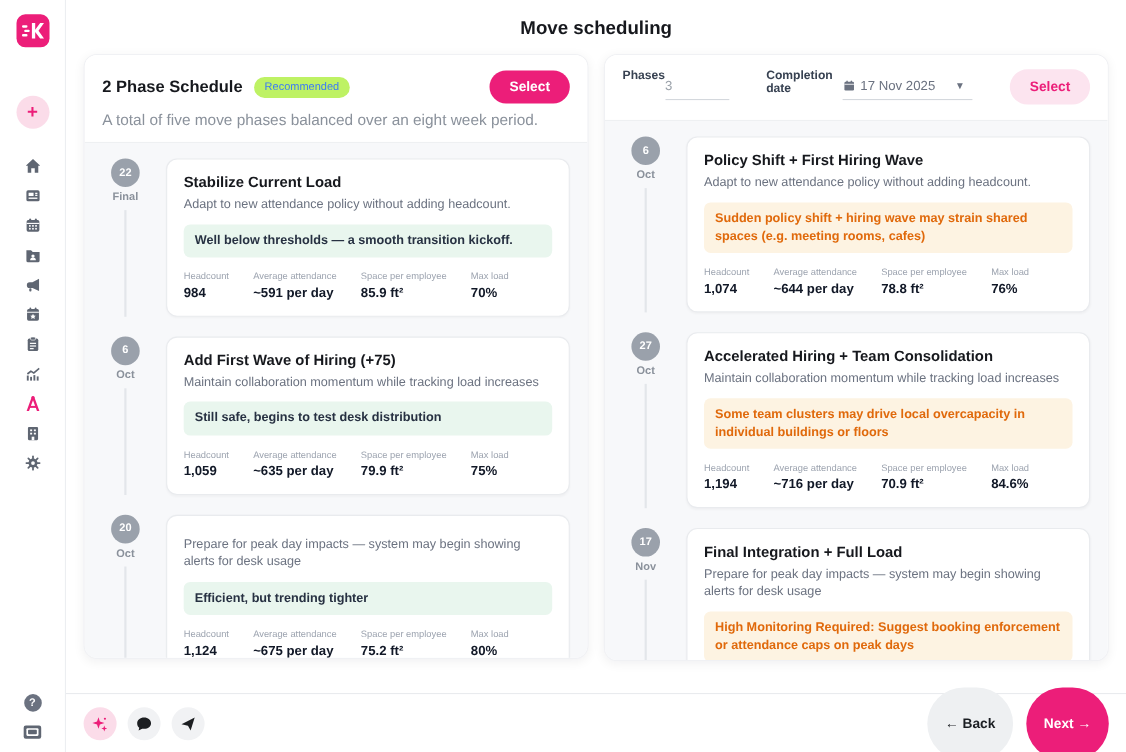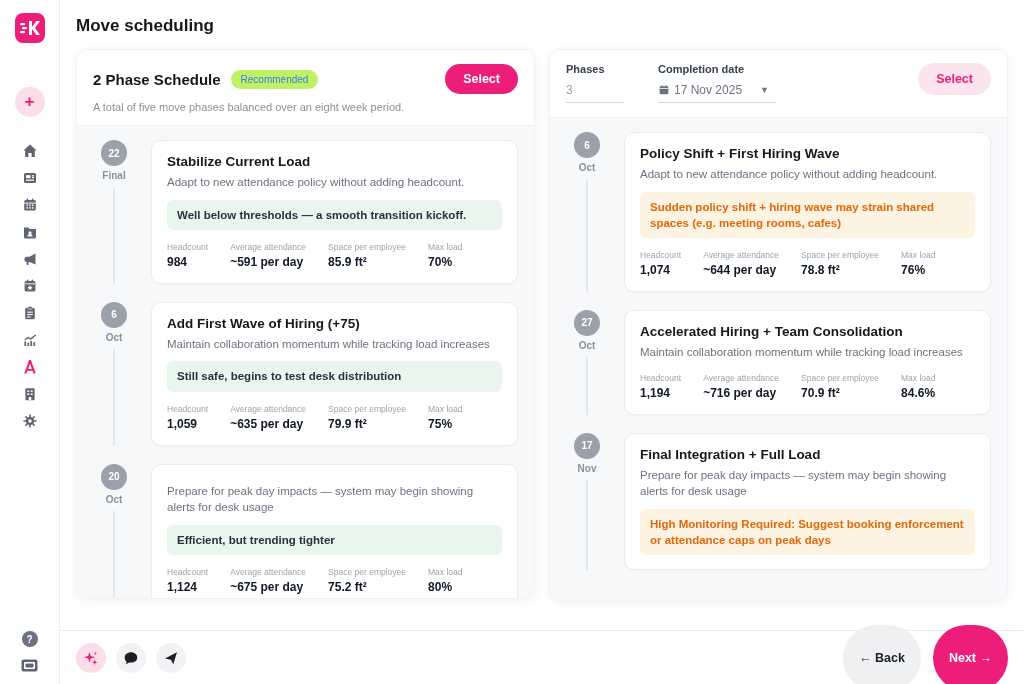--- a/index.html
+++ b/index.html
@@ -15,44 +15,44 @@
   .plus-btn { width:30px; height:30px; margin-top:44px; border-radius:50%; background:#fbdce9;
               color:#ec1e79; font-size:17px; font-weight:bold; display:flex; align-items:center; justify-content:center; border:none; cursor:pointer; }
   .nav { display:flex; flex-direction:column; align-items:center; gap:11px; margin-top:26px; }
   .nav-item { width:22px; height:16px; display:flex; align-items:center; justify-content:center; cursor:pointer; }
   .sidebar-bottom { margin-top:auto; margin-bottom:12px; display:flex; flex-direction:column; align-items:center; gap:12px; }
   .help-circle { width:16px; height:16px; border-radius:50%; background:#6b7280; color:#fff;
                  font-size:10px; font-weight:bold; display:flex; align-items:center; justify-content:center; }
 
   
   .main { position:absolute; left:60px; top:0; right:0; bottom:54px; padding:16px 16px 0 16px; overflow:hidden; }
-  .page-title { font-size:17px; font-weight:800; }
+  .page-title { font-size:17px; font-weight:800;text-align:center; }
   .page-subtitle { font-size:12px; color:#3f4651; margin-top:7px; }
 
   
   .panels { display:flex; gap:14px; margin-top:13px; }
   .panel { width:459px; background:#fff; border:1px solid #f0f1f4; border-radius:12px;
            box-shadow:0 2px 10px rgba(16,24,40,.06); overflow:hidden; }
   .panel.left { height:550px; }
   .panel.right { height:552px; }
   .panel-header { background:#fff; padding:14px 16px 12px; border-bottom:1px solid #eef0f2; }
   .ph-row { display:flex; align-items:center; gap:10px; }
   .panel-title { font-size:15px; font-weight:800; }
   .badge-recommended { background:#bef264; color:#3b7bf6; font-size:10px; font-weight:normal;
                        padding:4px 10px; border-radius:10px; }
   .btn-select-primary { margin-left:auto; background:#ec1e79; color:#fff; border:none; cursor:pointer;
                         font-size:12.5px; font-weight:bold; padding:8px 18px; border-radius:999px; }
   .btn-select-soft { margin-left:auto; background:#fce4ef; color:#ec1e79; border:none; cursor:pointer;
                      font-size:12.5px; font-weight:bold; padding:9px 18px; border-radius:999px; }
-  .panel-subtitle { font-size:11px; color:#8a919b; margin-top:7px; }
+  .panel-subtitle { font-size:14px; color:#8a919b; margin-top:7px; }
   .panel-body { background:#f7f8fa; padding:14px 16px; height:100%; }
 
   
   .panel-header.fields { display:flex; align-items:flex-start; gap:34px; padding:13px 16px 14px; }
-  .field { display:flex; flex-direction:column; }
+  .field { display:flex; flex-direction:row; }
   .field-label { font-size:11px; font-weight:bold; color:#374151; }
   .field-input { margin-top:8px; border-bottom:1px solid #d4d8dd; padding-bottom:5px; font-size:12px;
                  color:#9aa1a9; min-width:58px; cursor:text; }
   .field-input.date { color:#6b7280; display:flex; align-items:center; gap:4px; min-width:118px; cursor:pointer; }
   .caret { color:#6b7280; font-size:9px; margin-left:14px; }
 
   
   .phase-row { display:flex; gap:16px; margin-bottom:18px; }
   .timeline { width:42px; display:flex; flex-direction:column; align-items:center; flex-shrink:0; }
   .tl-badge { width:26px; height:26px; border-radius:50%; background:#9aa1ab; color:#fff;
@@ -410,20 +410,21 @@
 
           <div class="phase-row">
             <div class="timeline">
               <div class="tl-badge">27</div>
               <div class="tl-month">Oct</div>
               <div class="tl-line"></div>
             </div>
             <div class="phase-card">
               <div class="pc-title">Accelerated Hiring + Team Consolidation</div>
               <div class="pc-desc">Maintain collaboration momentum while tracking load increases</div>
+              <div class="pc-note warning">Some team clusters may drive local overcapacity in individual buildings or floors</div>
               <div class="pc-stats">
                 <div>
                     <div class="stat-label">Headcount</div>
                     <div class="stat-value">1,194</div>
                   </div>
                 <div>
                     <div class="stat-label">Average attendance</div>
                     <div class="stat-value">~716 per day</div>
                   </div>
                 <div>

